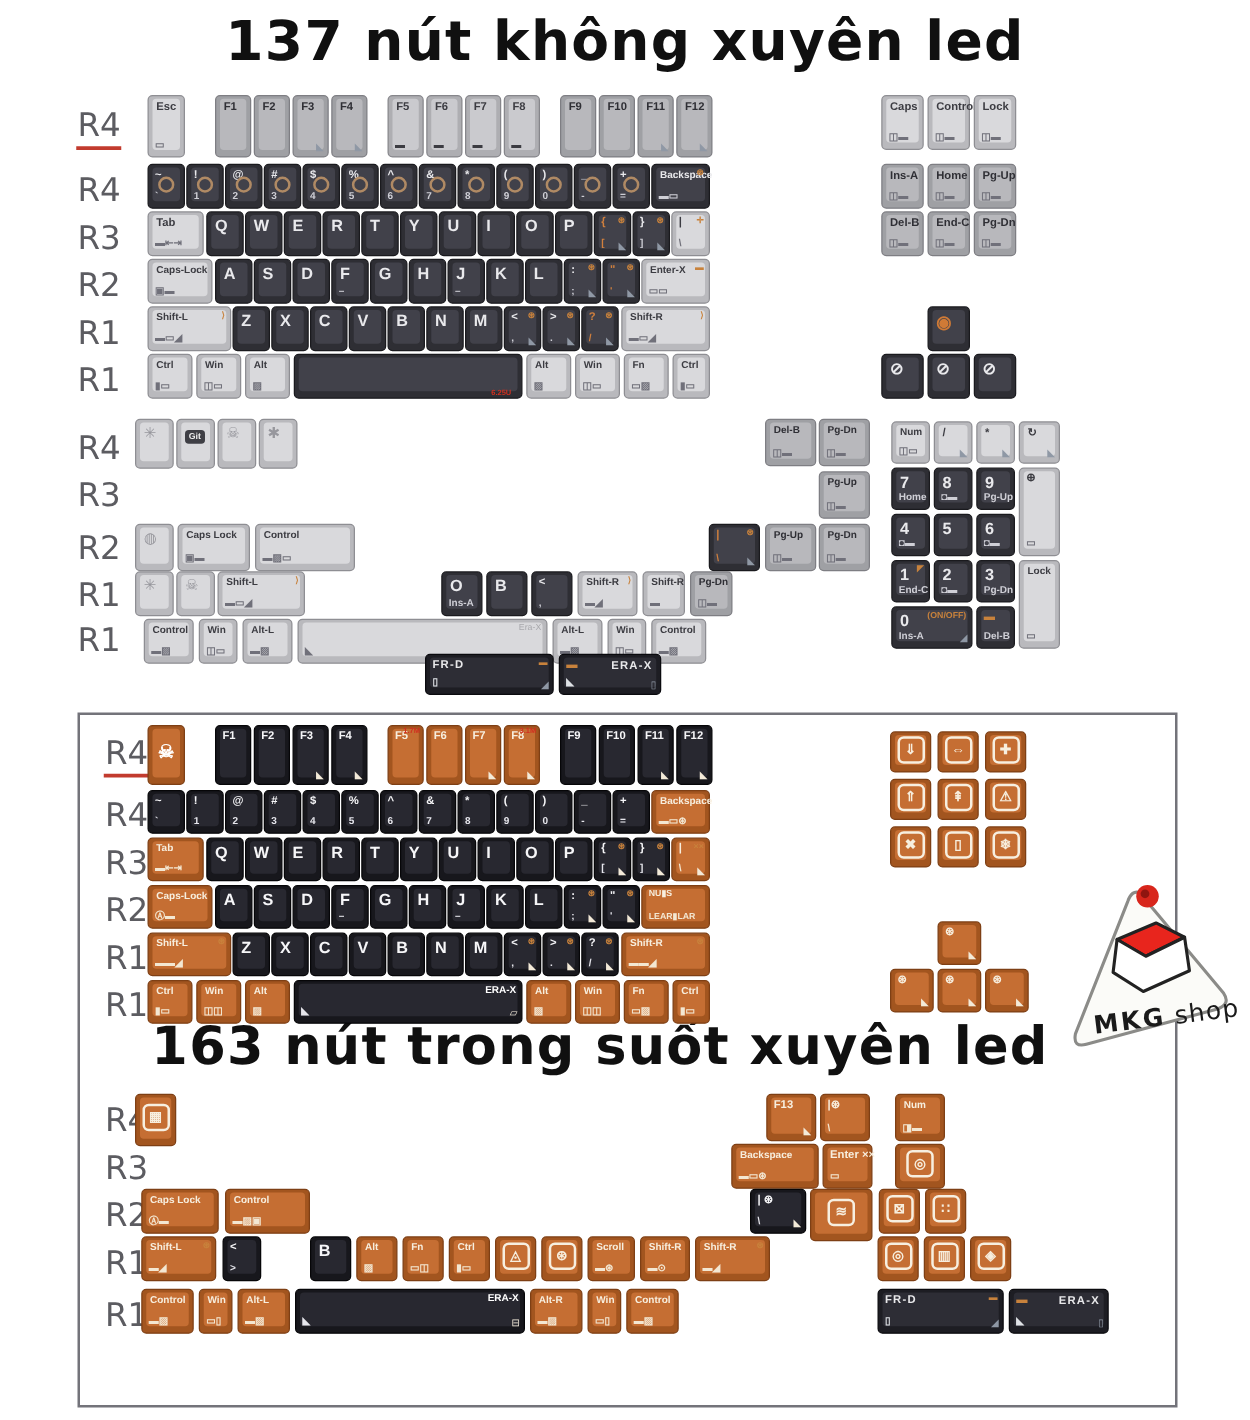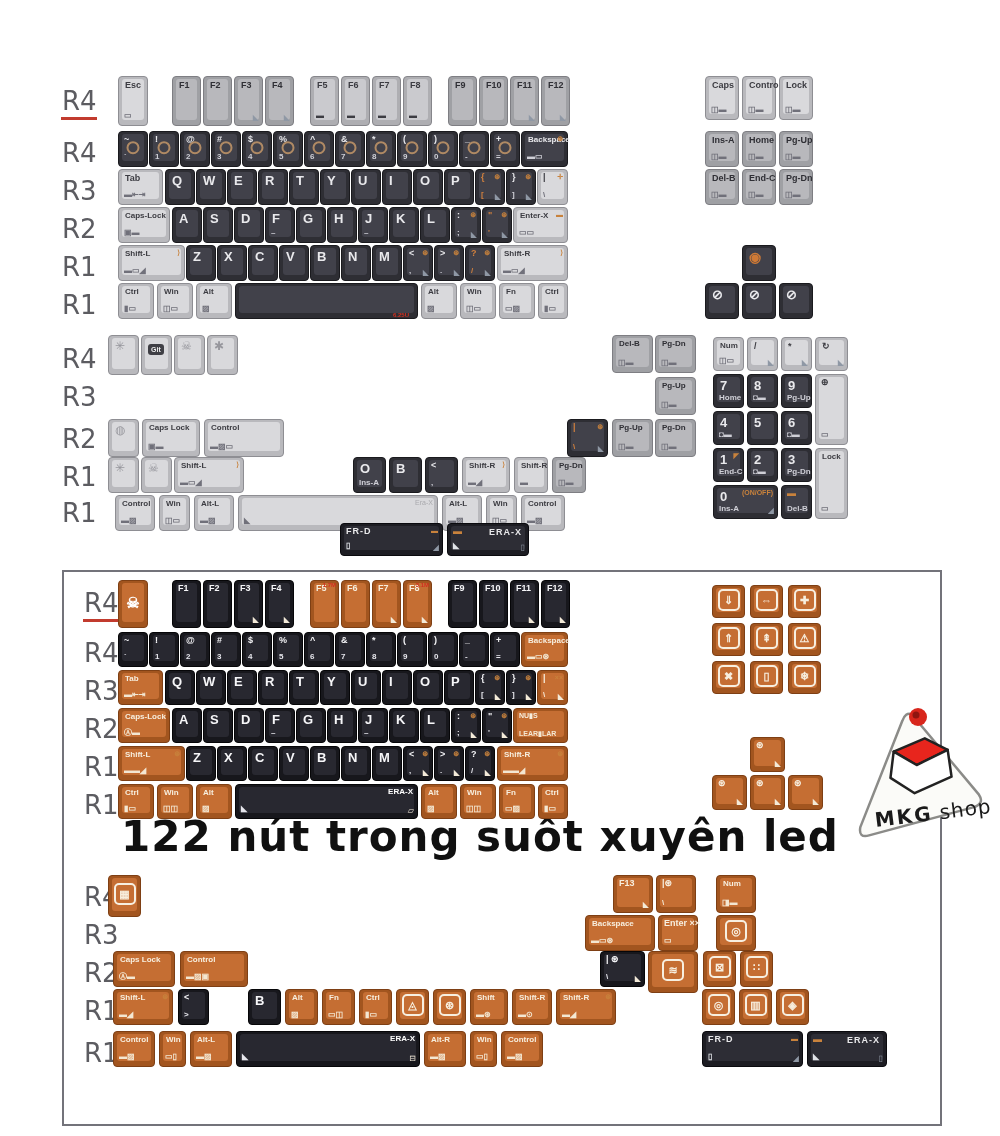--- a/index.html
+++ b/index.html
@@ -58,21 +58,22 @@
   .nuc .tl,.nuc .bl{font-size:7px;letter-spacing:0;}
   .red{position:absolute;font-size:6px;color:#d03020;font-weight:700;top:1px;right:2px;z-index:2;}
   .rb .red{top:auto;bottom:0;right:8px;}
   .logo{position:absolute;left:845px;top:700px;width:145px;height:150px;z-index:6;}
 </style>
 </head>
 <body>
 
 <div id="canvas">
   <div class="panel"></div>
-  <div class="title" id="title-bottom">122 nút trong suốt xuyên led</div>
+  <div class="title" id="title-top">137 nút không xuyên led</div>
+  <div class="title" id="title-bottom">163 nút trong suốt xuyên led</div>
 
   <div class="logo">
     <svg width="145" height="150" viewBox="0 0 145 150">
       <g transform="rotate(-5 72 75)">
         <path d="M72 14 L132 100 Q137 109 126 112 L19 131 Q8 133 11 122 L62 20 Q66 11 72 14 Z" fill="#fbfbf8" stroke="#8b8b88" stroke-width="2.5" stroke-linejoin="round"></path>
       </g>
       <circle cx="73" cy="17" r="9" fill="#d8261c"></circle>
       <circle cx="71" cy="15" r="3.5" fill="#8f1510"></circle>
       <g transform="rotate(-4 72 70)">
         <path d="M50 50 L82 39 L104 52 L72 65 Z" fill="#e8251d" stroke="#222" stroke-width="2.5" stroke-linejoin="round"></path>
@@ -1033,21 +1034,21 @@
       <span class="m">Ctrl</span>
       <span class="bl">▮▭</span>
     </div>
     <div class="key k-O gic" style="left: 396px; top: 989px; width: 33px; height: 36px;">
       <span class="m">◬</span>
     </div>
     <div class="key k-O gic" style="left: 433px; top: 989px; width: 33px; height: 36px;">
       <span class="m">⊛</span>
     </div>
     <div class="key k-O sm" style="left: 470px; top: 989px; width: 38px; height: 36px;">
-      <span class="m">Shift</span>
+      <span class="m">Scroll</span>
       <span class="bl">▬⊛</span>
     </div>
     <div class="key k-O sm" style="left: 512px; top: 989px; width: 40px; height: 36px;">
       <span class="m">Shift-R</span>
       <span class="bl">▬⊙</span>
     </div>
     <div class="key k-O sm" style="left: 556px; top: 989px; width: 60px; height: 36px;">
       <span class="m">Shift-R</span>
       <span class="bl">▬◢</span>
       <span class="tr">⊛</span>

